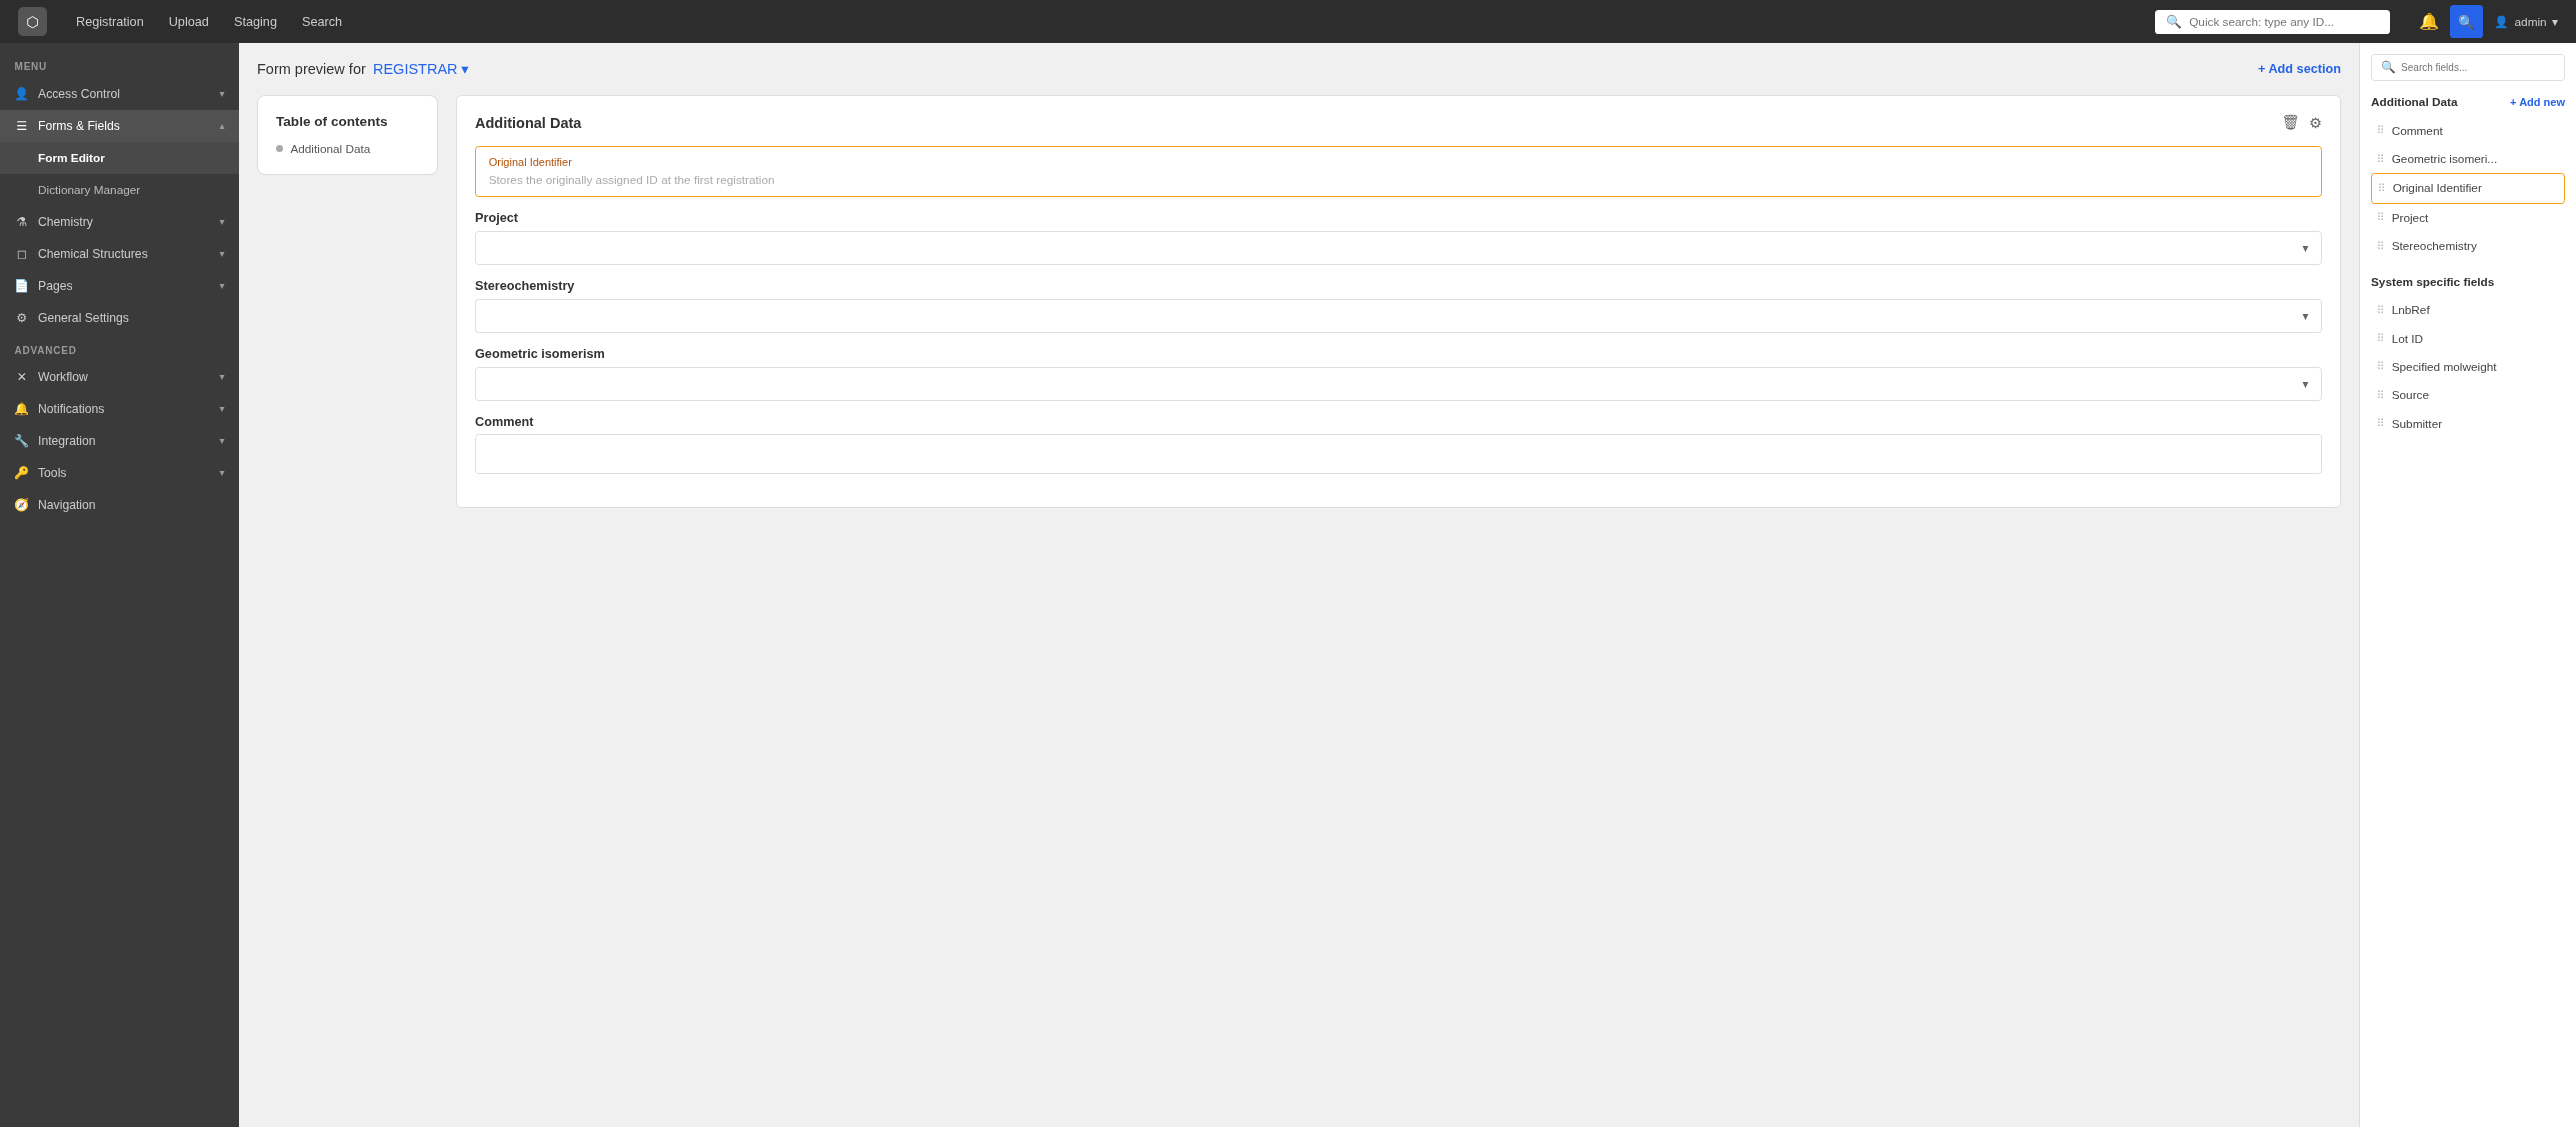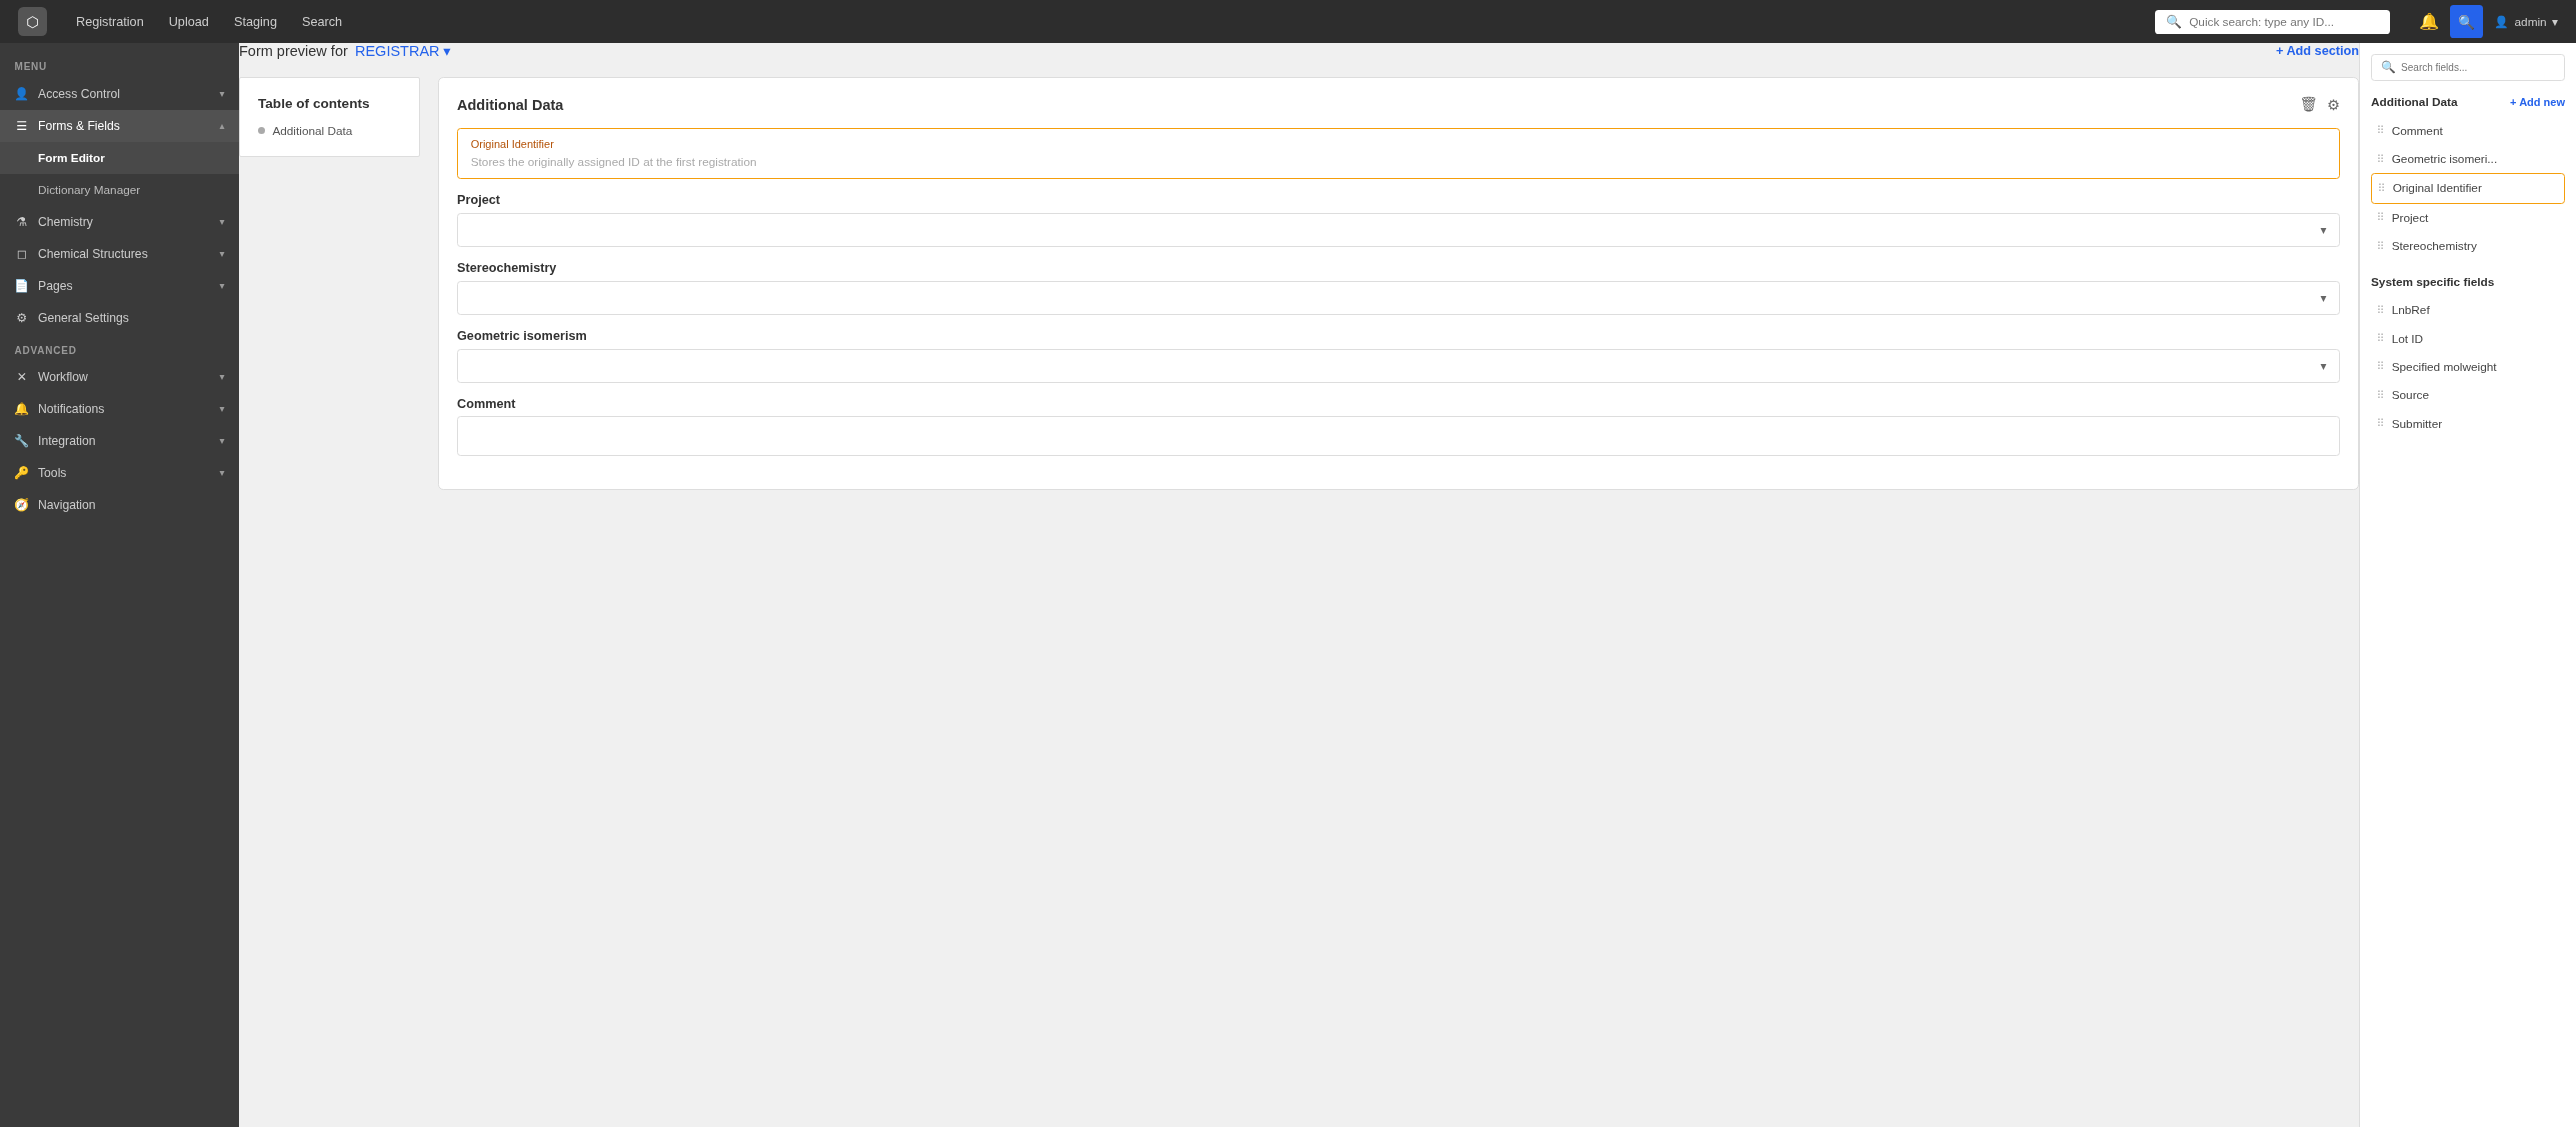--- a/index.html
+++ b/index.html
@@ -120,20 +120,21 @@
       flex: 1;
       display: flex;
       overflow: hidden;
     }
 
     
     .form-main {
       flex: 1;
       overflow-y: auto;
       background: #f0f0f0;
+      padding: 18px;
     }
 
     
     .form-header {
       display: flex;
       align-items: center;
       margin-bottom: 18px;
       gap: 7.2px;
     }
     .form-header-label {
@@ -162,21 +163,21 @@
     .form-content-row {
       display: flex;
       gap: 18px;
       align-items: flex-start;
     }
 
     
     .toc-card {
       background: white;
       border: 0.9px solid #ddd;
-      border-radius: 2px;
+      border-radius: 8px;
       padding: 18px;
       width: 181px;
       flex-shrink: 0;
     }
     .toc-title {
       font-size: 13.6px;
       font-weight: 600;
       color: #333;
       margin-bottom: 12.7px;
     }

